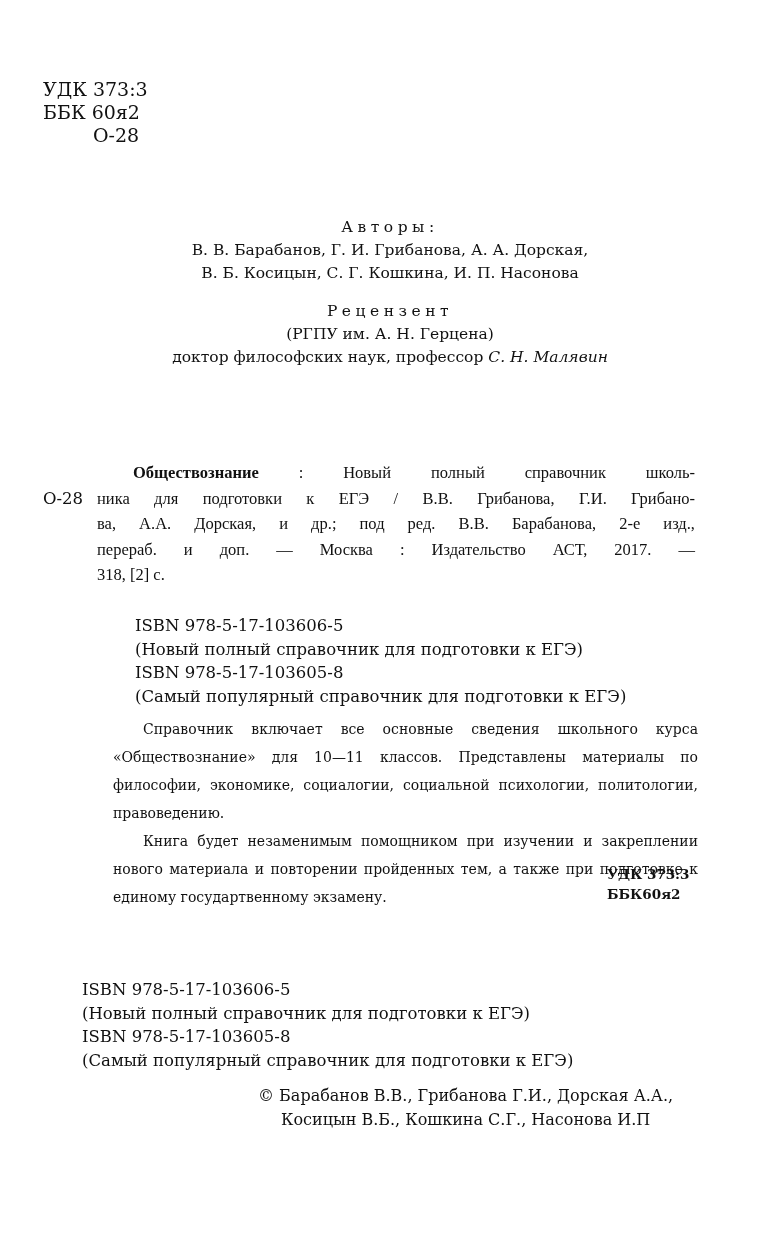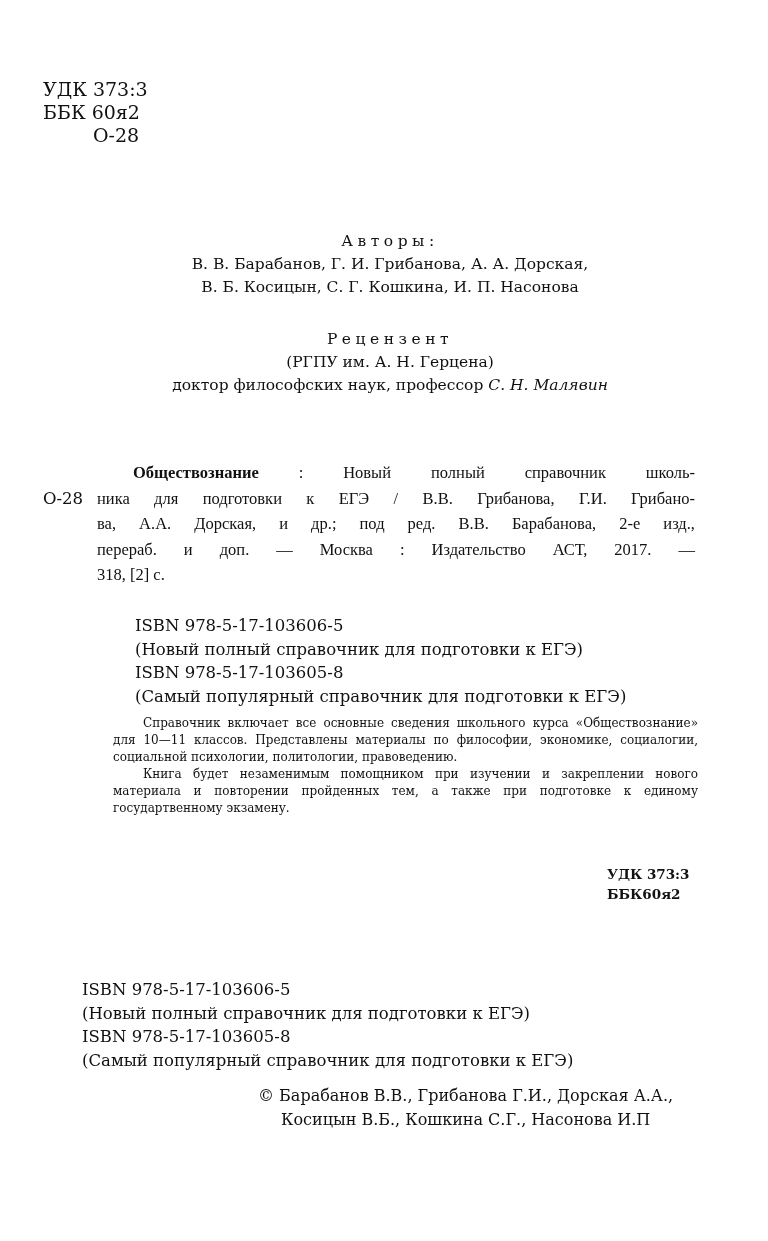--- a/index.html
+++ b/index.html
@@ -23,21 +23,21 @@
       font-size: 19px; line-height: 23px;
     }
     .classif .o28 { padding-left: 50px; }
 
     
     .credits {
       left: 110px; width: 560px; top: 216px;
       text-align: center;
       font-size: 15.5px; line-height: 23px;
     }
-    .spaced { letter-spacing: 4.5px; margin-top: 14px; }
+    .spaced { letter-spacing: 4.5px; }
     .gap { height: 15px; }
     .ital { font-style: italic; }
 
     
     .bib-mark {
       left: 43px; top: 486px;
       font-size: 16.5px; line-height: 25.5px;
     }
     .bib {
       left: 97px; top: 460px; width: 598px;
@@ -50,21 +50,21 @@
 
     
     .isbn1 {
       left: 135px; top: 614px;
       font-size: 16.5px; line-height: 23.5px;
     }
 
     
     .annot {
       left: 113px; top: 715px; width: 585px;
-      font-size: 12px; line-height: 17px;
+      font-size: 14px; line-height: 28px;
       white-space: normal;
     }
     .annot p {
       margin: 0;
       text-indent: 30px;
       text-align: justify;
     }
 
     .udk2 {
       left: 607px; top: 864px;

